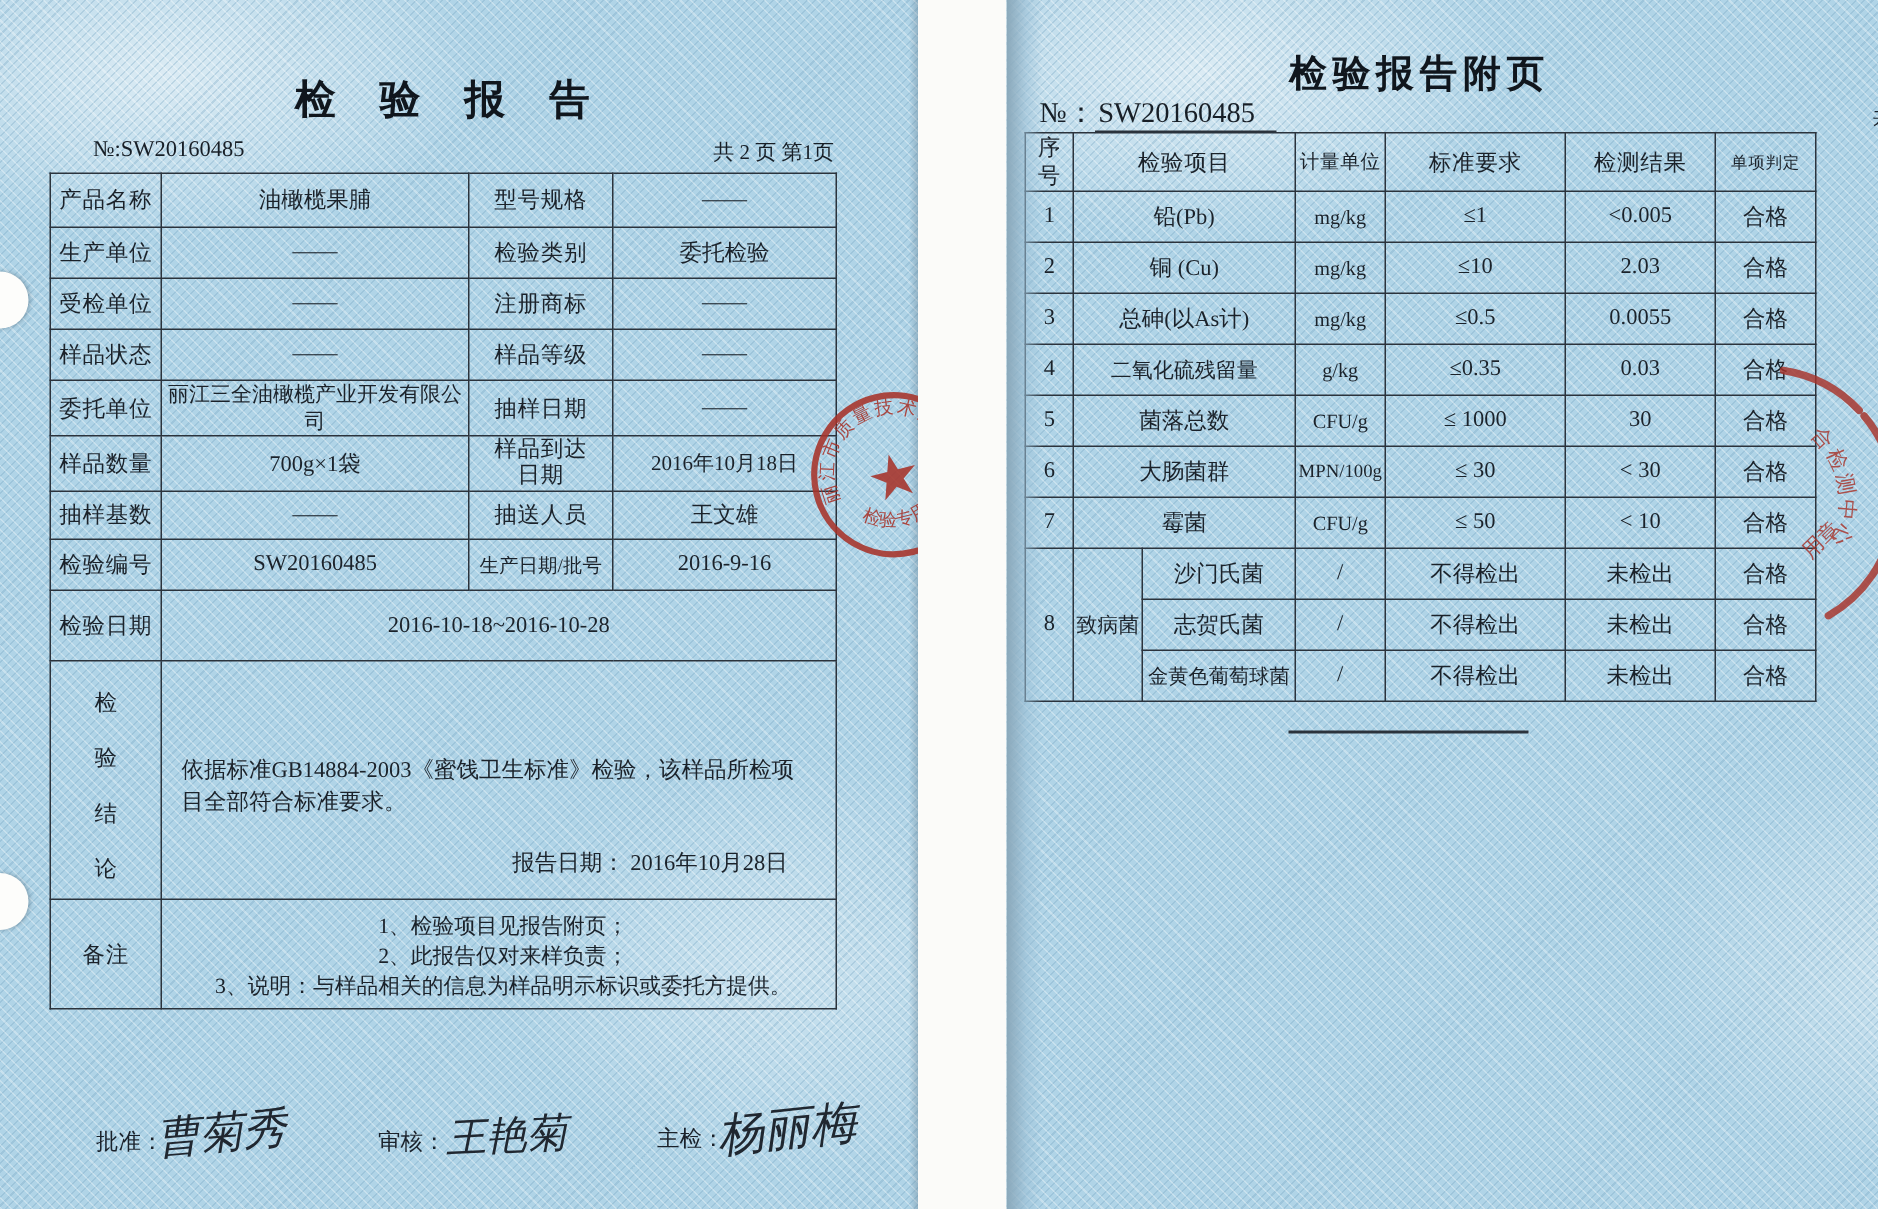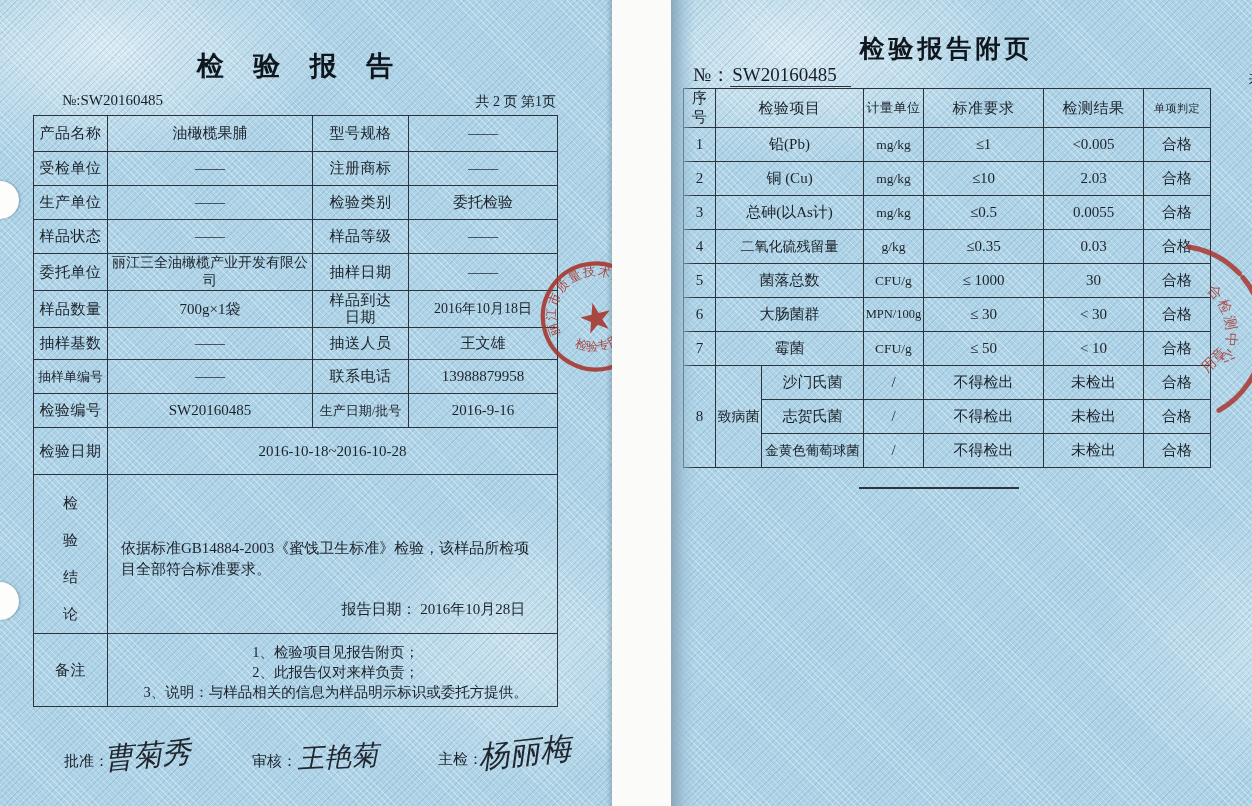--- a/index.html
+++ b/index.html
@@ -65,30 +65,30 @@
         <col style="width:149px">
       </colgroup>
     <tbody>
         <tr style="height:36px">
       <td class="small-label">产品名称</td>
       <td>油橄榄果脯</td>
       <td class="small-label">型号规格</td>
       <td>——</td>
     </tr>
     <tr style="height:34px">
-      <td class="small-label">受检单位</td>
-      <td>——</td>
-      <td class="small-label">注册商标</td>
-      <td>——</td>
-    </tr>
-    <tr style="height:34px">
       <td class="small-label">生产单位</td>
       <td>——</td>
       <td class="small-label">检验类别</td>
       <td>委托检验</td>
+    </tr>
+    <tr style="height:34px">
+      <td class="small-label">受检单位</td>
+      <td>——</td>
+      <td class="small-label">注册商标</td>
+      <td>——</td>
     </tr>
     <tr style="height:34px">
       <td class="small-label">样品状态</td>
       <td>——</td>
       <td class="small-label">样品等级</td>
       <td>——</td>
     </tr>
     <tr style="height:35px">
       <td class="small-label">委托单位</td>
       <td style="font-size:14px;padding:0;">丽江三全油橄榄产业开发有限公司</td>
@@ -99,26 +99,20 @@
       <td class="small-label">样品数量</td>
       <td>700g×1袋</td>
       <td class="small-label"><span class="wrapnarrow">样品到达日期</span></td>
       <td style="font-size:14px;">2016年10月18日</td>
     </tr>
     <tr style="height:32px">
       <td class="small-label">抽样基数</td>
       <td>——</td>
       <td class="small-label">抽送人员</td>
       <td>王文雄</td>
-    </tr>
-    <tr style="height:34px">
-      <td style="font-size:13px;padding:0;">抽样单编号</td>
-      <td>——</td>
-      <td class="small-label">联系电话</td>
-      <td>13988879958</td>
     </tr>
     <tr style="height:34px">
       <td class="small-label">检验编号</td>
       <td>SW20160485</td>
       <td style="font-size:13px;padding:0;">生产日期/批号</td>
       <td>2016-9-16</td>
     </tr>
     <tr style="height:47px">
       <td class="small-label">检验日期</td>
       <td colspan="3">2016-10-18~2016-10-28</td>

